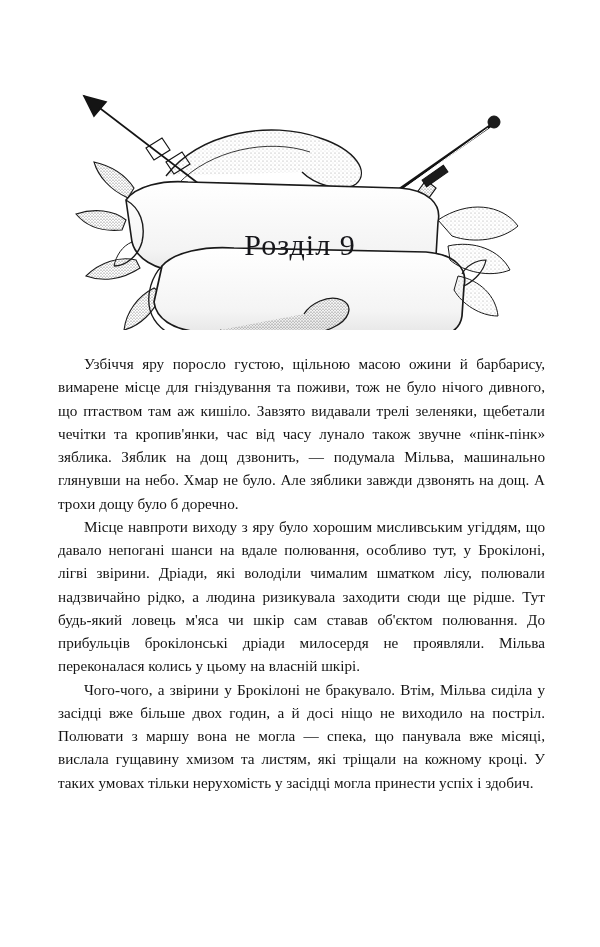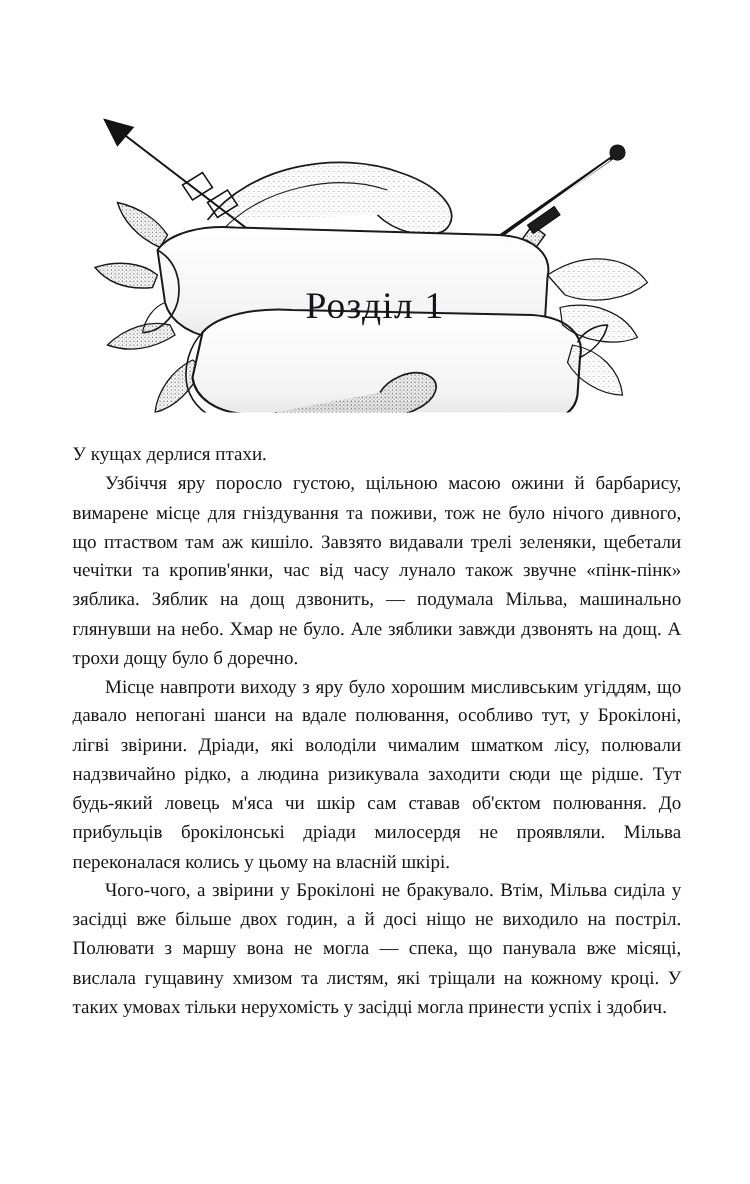--- a/index.html
+++ b/index.html
@@ -138,22 +138,21 @@
           <path d="M388 196 C410 200 426 216 428 236 C410 236 392 224 384 210 Z"></path>
         </g>
 
         <g stroke="#1a1a1a" stroke-width="1.3" fill="url(#stippleDense)">
           <path d="M150 250 C180 262 230 262 262 248 C280 240 284 226 272 220 C258 214 240 224 234 234"></path>
         </g>
       </svg>
     </div>
   </div>
 
-  <div class="chapter-title">Розділ 1</div>
+  <div class="chapter-title">Розділ 9</div>
 
   <div class="text-block">
-    <p class="first">У кущах дерлися птахи.</p>
     <p>Узбіччя яру поросло густою, щільною масою ожини й барбарису, вимарене місце для гніздування та поживи, тож не було нічого дивного, що птаством там аж кишіло. Завзято видавали трелі зеленяки, щебетали чечітки та кропив'янки, час від часу лунало також звучне «пінк-пінк» зяблика. Зяблик на дощ дзвонить, — подумала Мільва, машинально глянувши на небо. Хмар не було. Але зяблики завжди дзвонять на дощ. А трохи дощу було б доречно.</p>
     <p>Місце навпроти виходу з яру було хорошим мисливським угіддям, що давало непогані шанси на вдале полювання, особливо тут, у Брокілоні, лігві звірини. Дріади, які володіли чималим шматком лісу, полювали надзвичайно рідко, а людина ризикувала заходити сюди ще рідше. Тут будь-який ловець м'яса чи шкір сам ставав об'єктом полювання. До прибульців брокілонські дріади милосердя не проявляли. Мільва переконалася колись у цьому на власній шкірі.</p>
     <p>Чого-чого, а звірини у Брокілоні не бракувало. Втім, Мільва сиділа у засідці вже більше двох годин, а й досі ніщо не виходило на постріл. Полювати з маршу вона не могла — спека, що панувала вже місяці, вислала гущавину хмизом та листям, які тріщали на кожному кроці. У таких умовах тільки нерухомість у засідці могла принести успіх і здобич.</p>
   </div>
 
 </div>
 
 </body></html>

